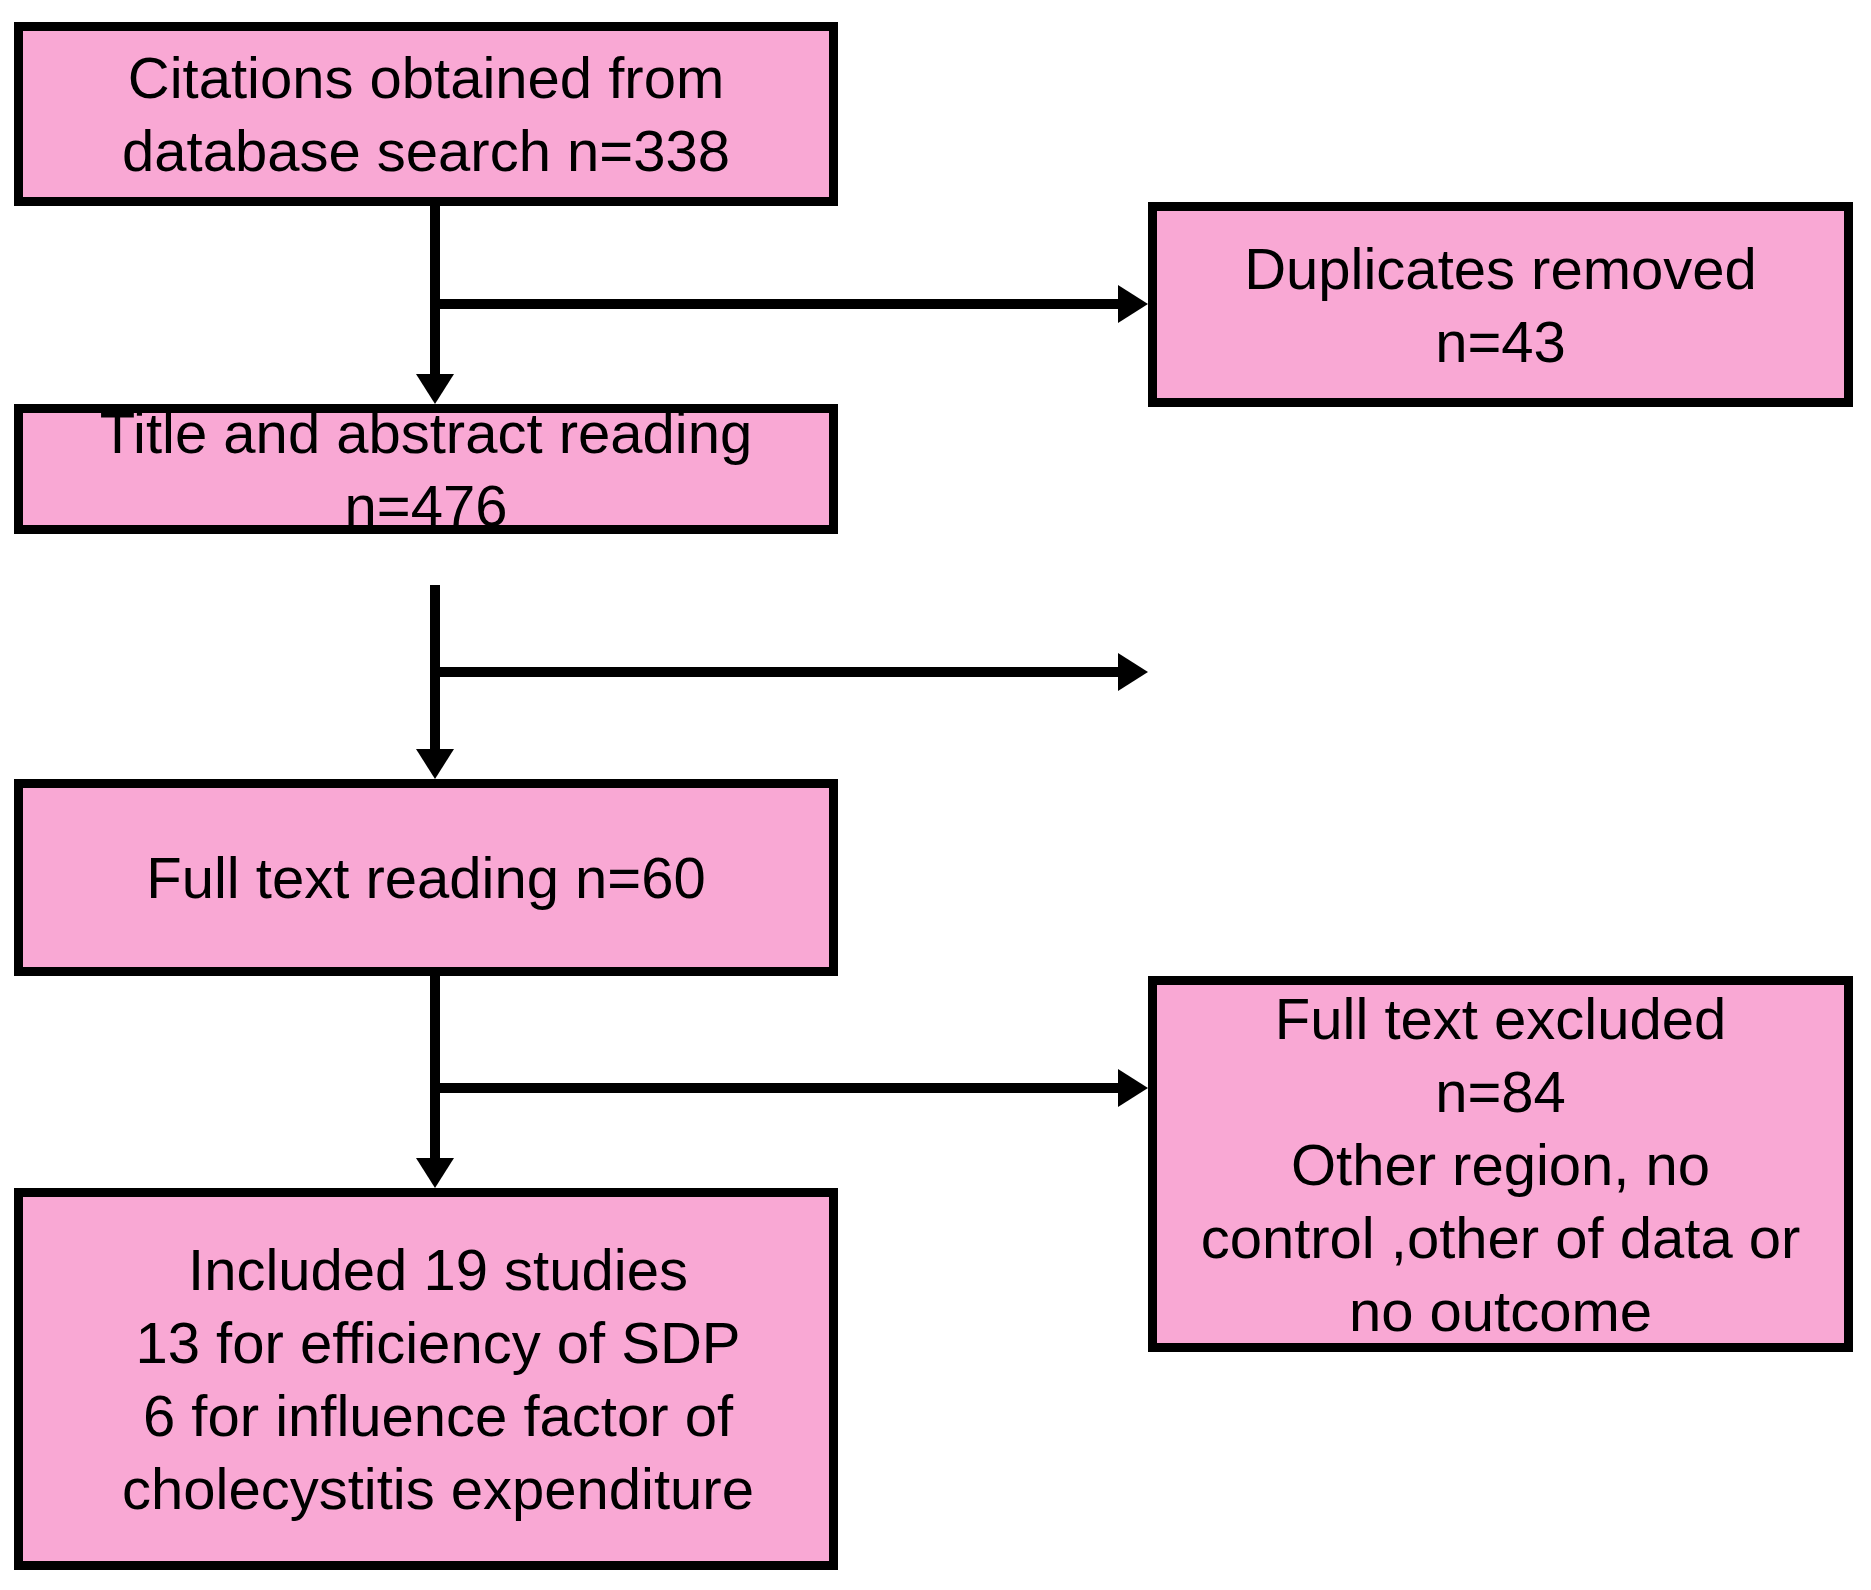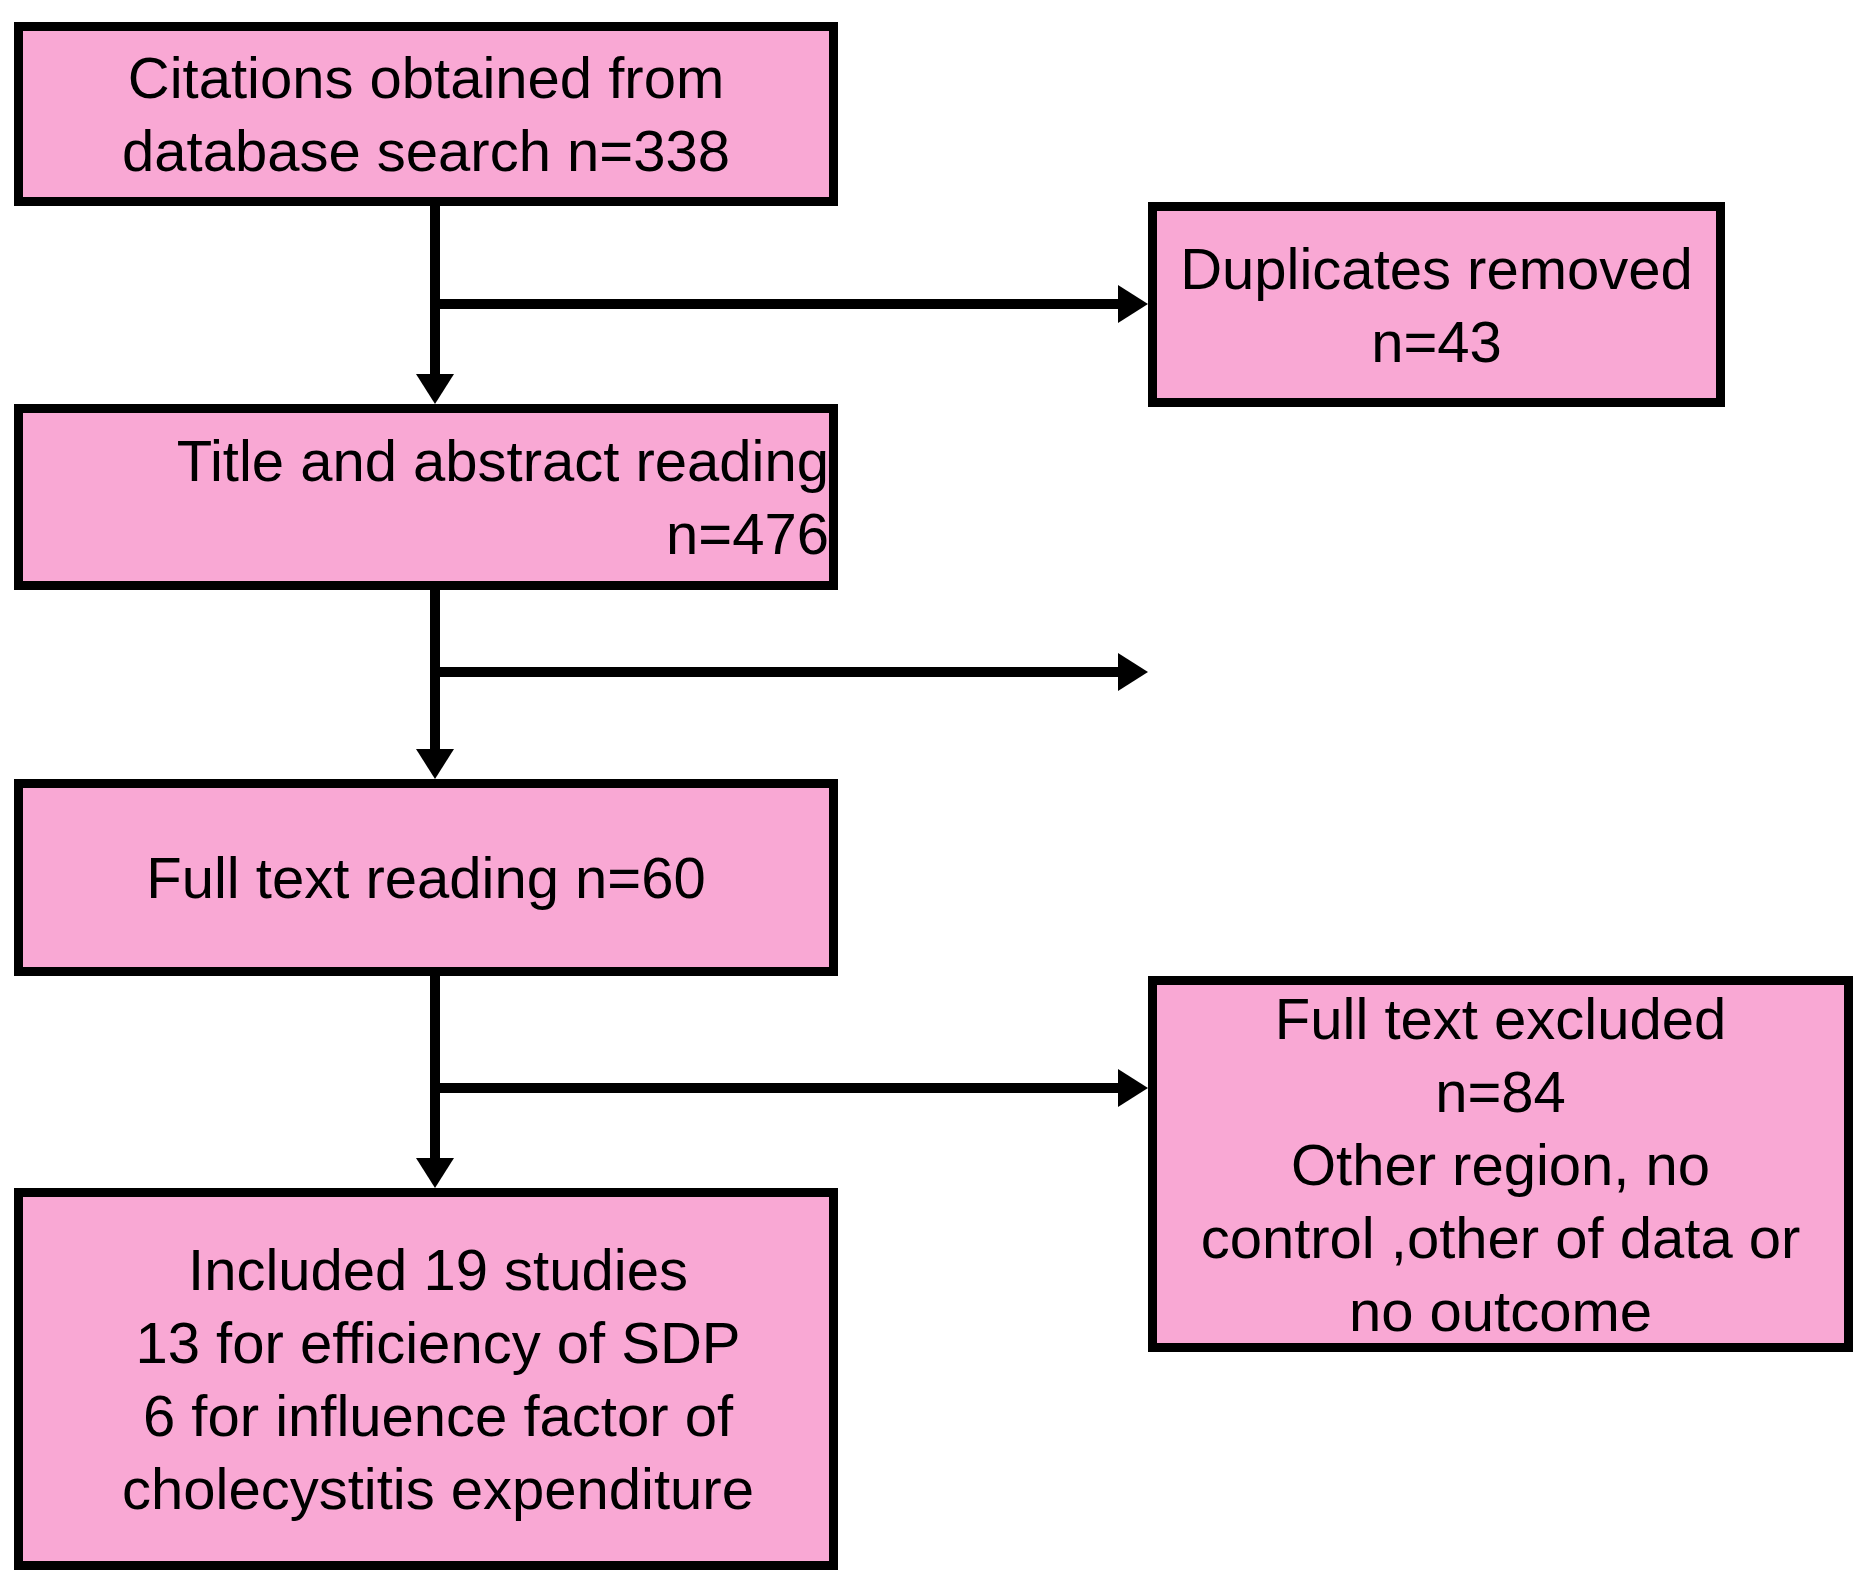--- a/index.html
+++ b/index.html
@@ -27,25 +27,25 @@
     align-items: center;
     text-align: center;
   }
   .flow-box .line {
     font-size: 58px;
     line-height: 73px;
     white-space: nowrap;
   }
   
   .box-citations   { left: 14px;   top: 22px;   width: 824px; height: 184px; }
-  .box-title-abs   { left: 14px;   top: 404px;  width: 824px; height: 186px; align-items: flex-end; }
+  .box-title-abs   { left: 14px;   top: 404px;  width: 824px; height: 130px; }
   .box-fulltext    { left: 14px;   top: 779px;  width: 824px; height: 197px; }
   .box-included    { left: 14px;   top: 1188px; width: 824px; height: 382px; padding-left: 24px; }
   
-  .box-duplicates  { left: 1148px; top: 202px;  width: 577px; height: 205px; }
+  .box-duplicates  { left: 1148px; top: 202px;  width: 705px; height: 205px; }
   .box-ta-excl     { left: 1148px; top: 557px;  width: 705px; height: 336px; }
   .box-ft-excl     { left: 1148px; top: 976px;  width: 705px; height: 376px; }
 
   
   .vline, .hline {
     position: absolute;
     background: #000000;
   }
   .vline { width: 10px; left: 430px; }
   .vline-1 { top: 206px; height: 170px; }

